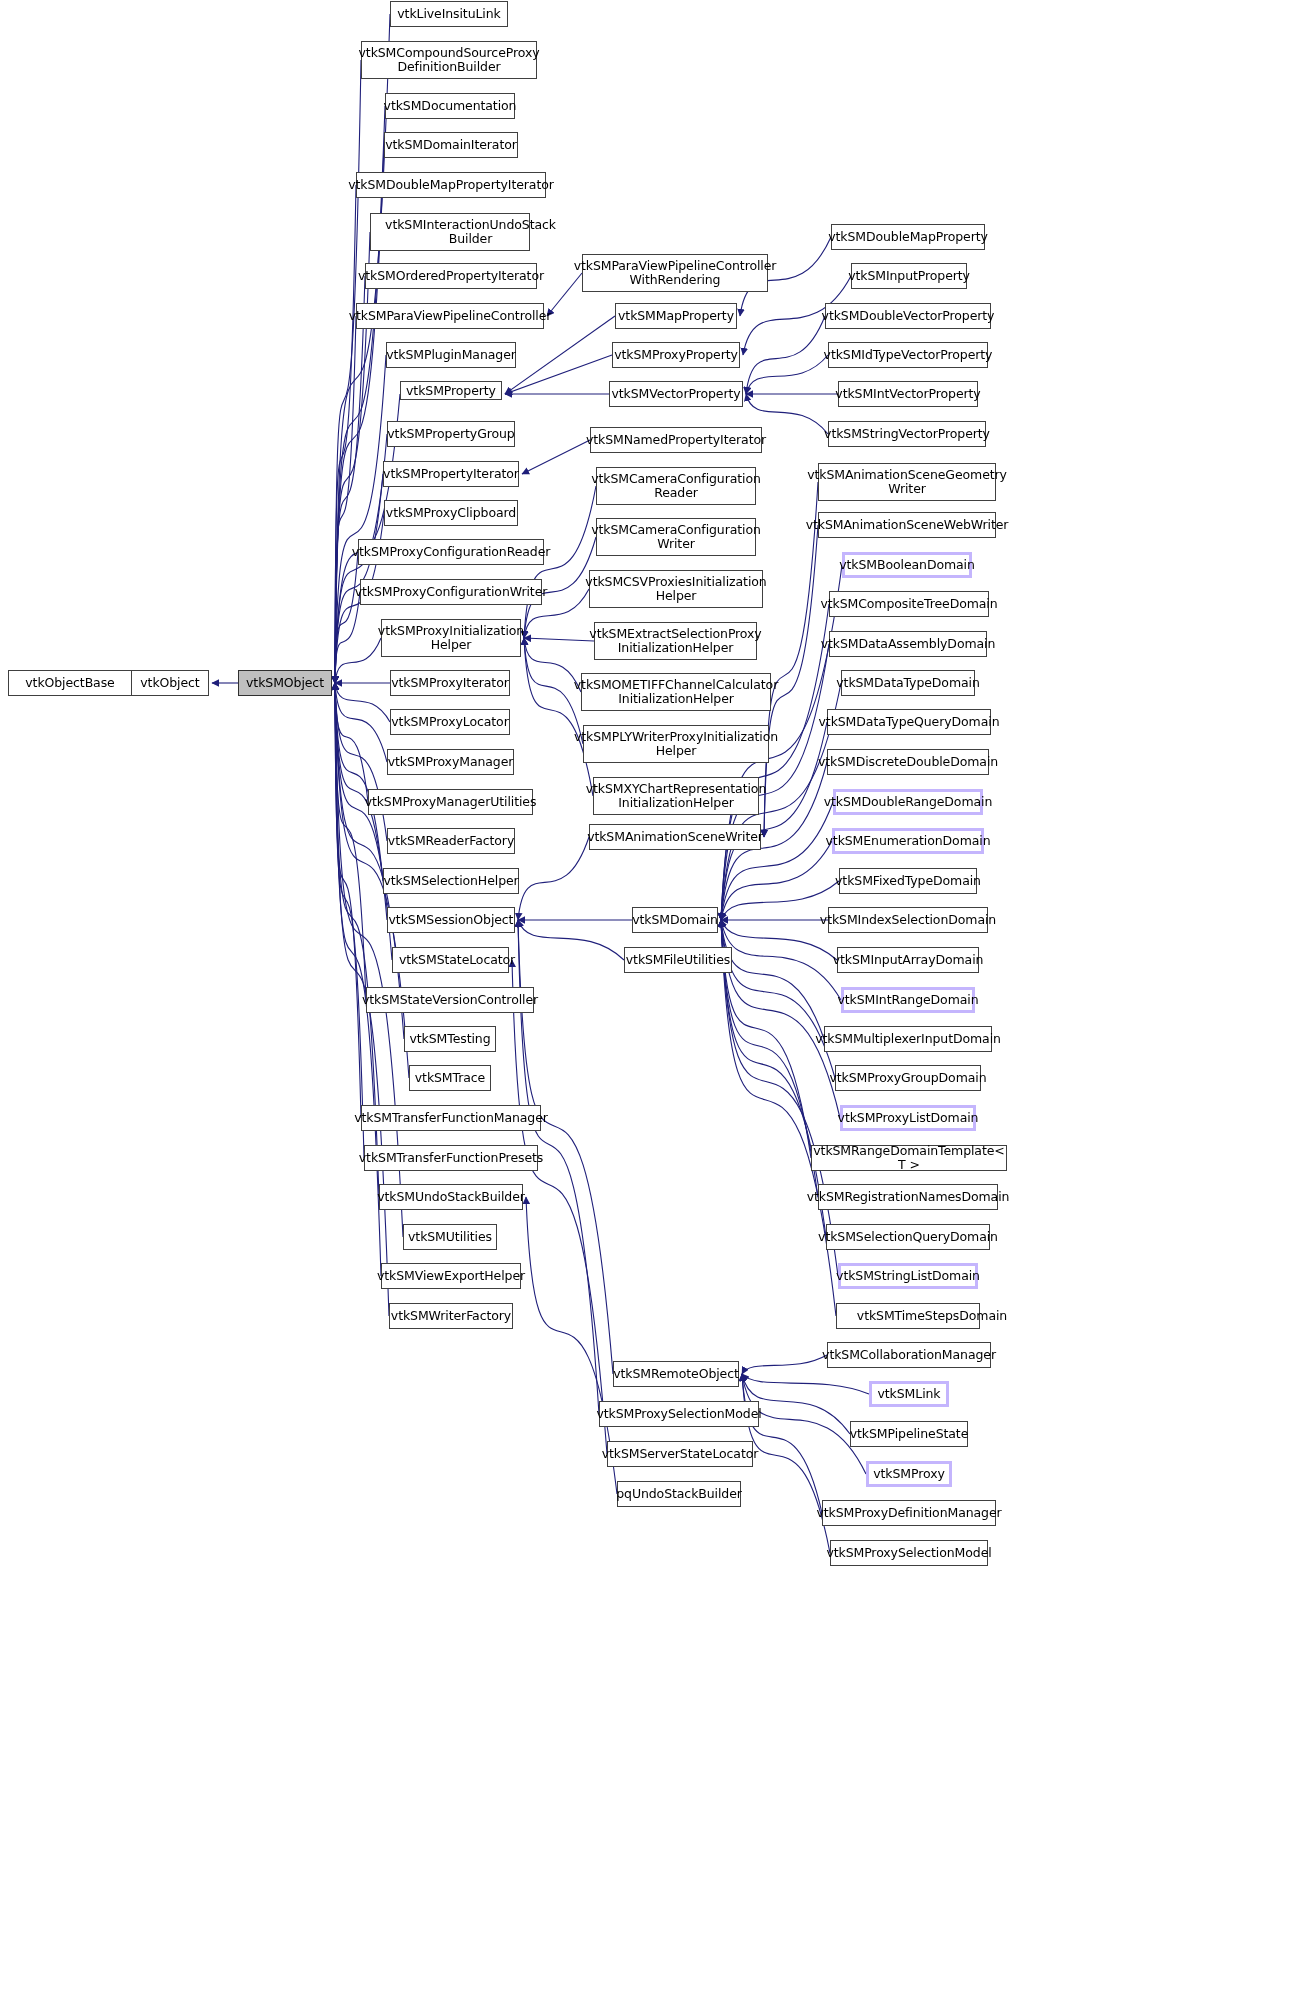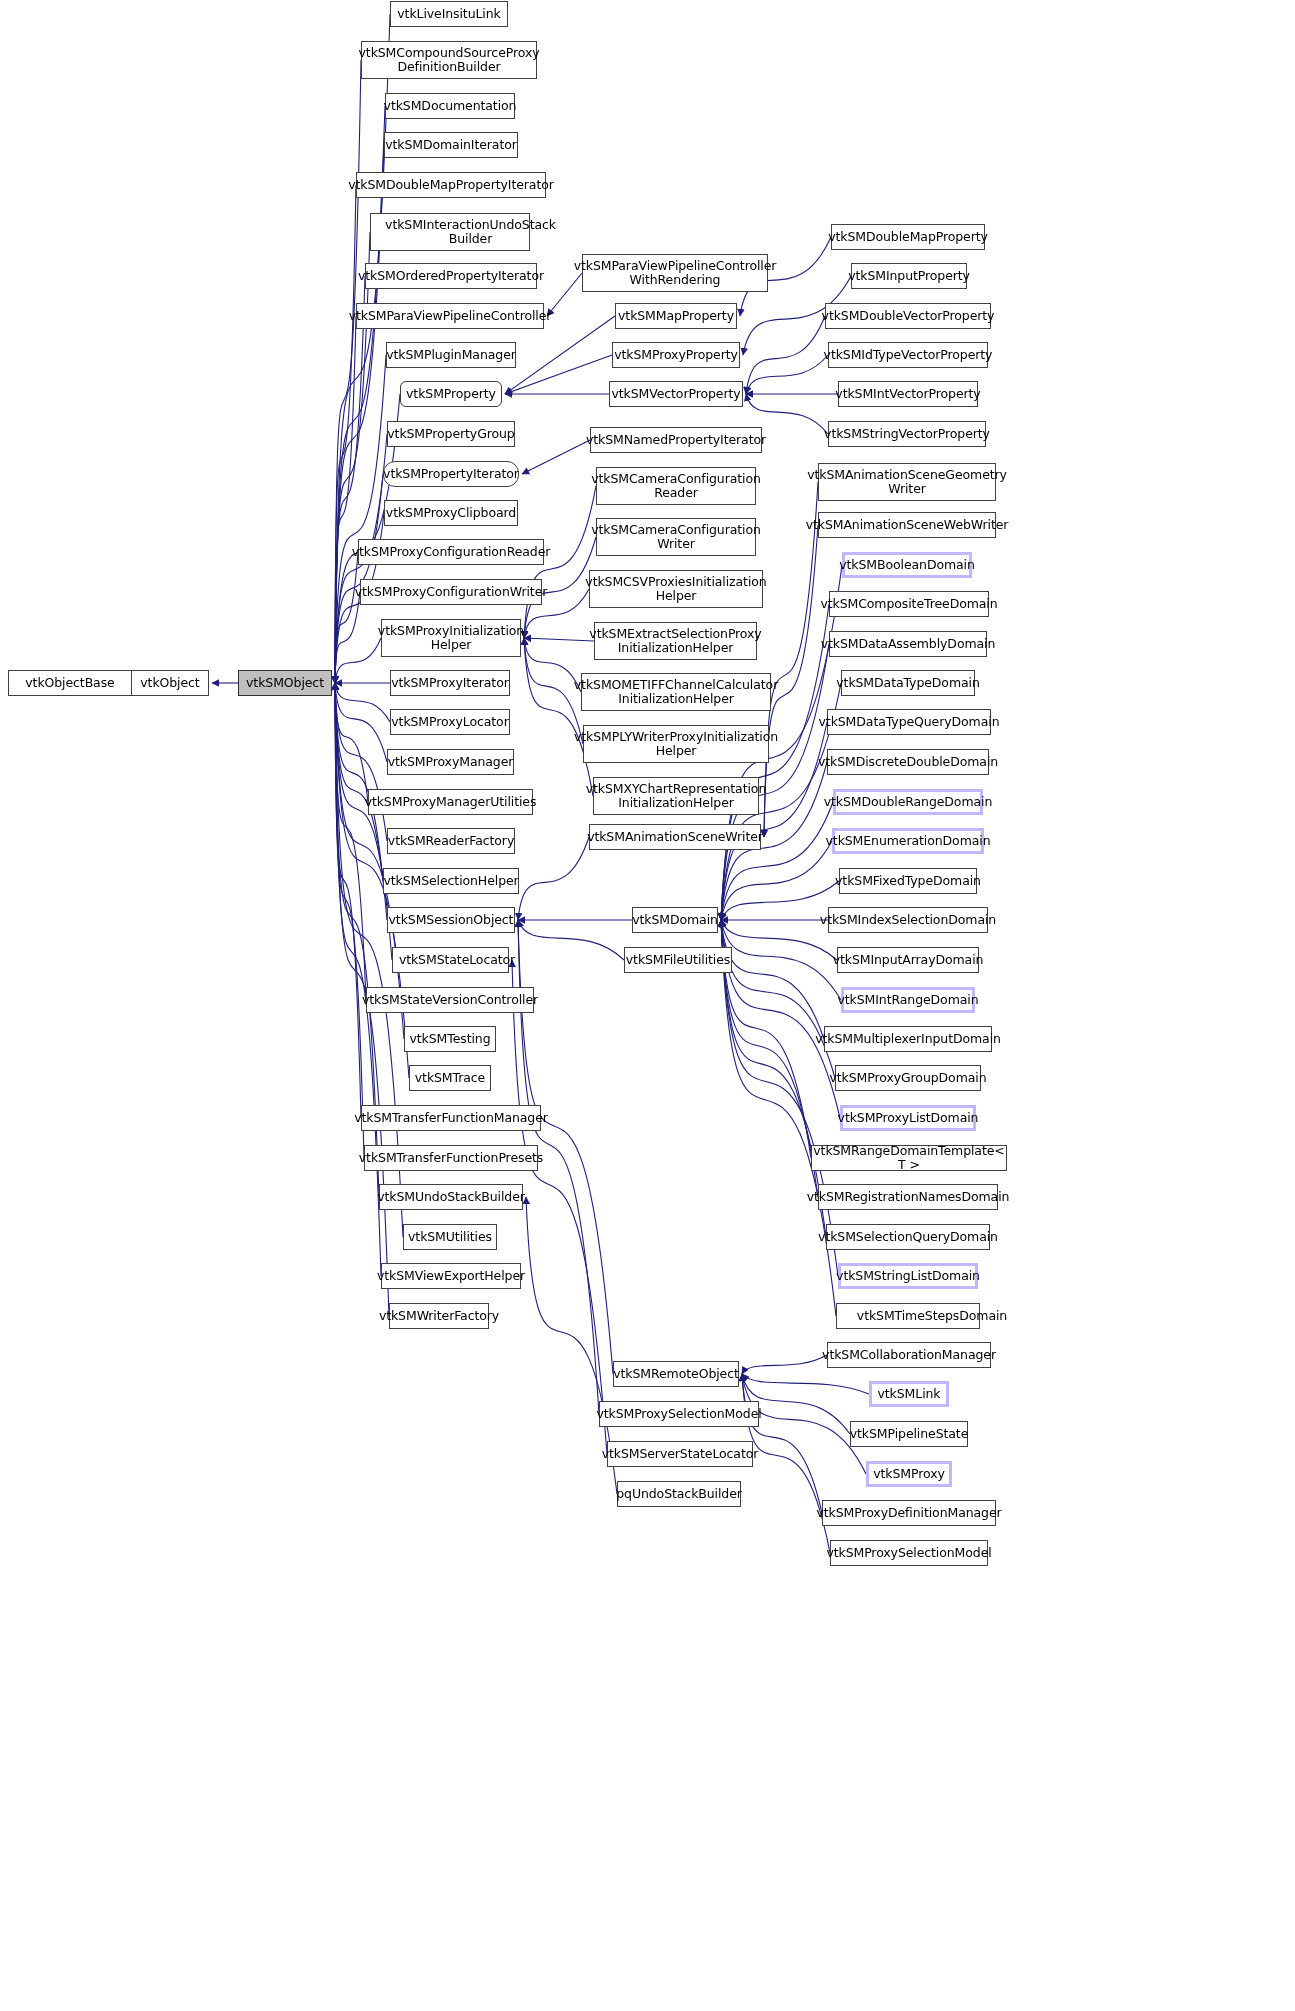--- a/index.html
+++ b/index.html
@@ -149,23 +149,23 @@
       <div class="node" style="left: 361px; top: 41px; width: 176px; height: 38px;">vtkSMCompoundSourceProxy
 DefinitionBuilder</div>
       <div class="node" style="left: 385px; top: 93px; width: 130px; height: 26px;">vtkSMDocumentation</div>
       <div class="node" style="left: 384px; top: 132px; width: 134px; height: 26px;">vtkSMDomainIterator</div>
       <div class="node" style="left: 356px; top: 172px; width: 190px; height: 26px;">vtkSMDoubleMapPropertyIterator</div>
       <div class="node" style="left: 370px; top: 213px; width: 160px; height: 38px; padding-left: 41px;">vtkSMInteractionUndoStack
 Builder</div>
       <div class="node" style="left: 365px; top: 263px; width: 172px; height: 26px;">vtkSMOrderedPropertyIterator</div>
       <div class="node" style="left: 356px; top: 303px; width: 188px; height: 26px;">vtkSMParaViewPipelineController</div>
       <div class="node" style="left: 386px; top: 342px; width: 130px; height: 26px;">vtkSMPluginManager</div>
-      <div class="node" style="left: 400px; top: 381px; width: 102px; height: 26px; border-radius: 6px;">vtkSMProperty</div>
+      <div class="node" style="left: 400px; top: 381px; width: 102px; height: 19px;">vtkSMProperty</div>
       <div class="node" style="left: 387px; top: 421px; width: 128px; height: 26px;">vtkSMPropertyGroup</div>
-      <div class="node" style="left: 383px; top: 461px; width: 136px; height: 26px; border-radius: 12px;">vtkSMPropertyIterator</div>
+      <div class="node" style="left: 383px; top: 461px; width: 136px; height: 26px;">vtkSMPropertyIterator</div>
       <div class="node" style="left: 384px; top: 500px; width: 134px; height: 26px;">vtkSMProxyClipboard</div>
       <div class="node" style="left: 358px; top: 539px; width: 186px; height: 26px;">vtkSMProxyConfigurationReader</div>
       <div class="node" style="left: 360px; top: 579px; width: 182px; height: 26px;">vtkSMProxyConfigurationWriter</div>
       <div class="node" style="left: 381px; top: 619px; width: 140px; height: 38px;">vtkSMProxyInitialization
 Helper</div>
       <div class="node" style="left: 390px; top: 670px; width: 120px; height: 26px;">vtkSMProxyIterator</div>
       <div class="node" style="left: 390px; top: 709px; width: 120px; height: 26px;">vtkSMProxyLocator</div>
       <div class="node" style="left: 387px; top: 749px; width: 127px; height: 26px;">vtkSMProxyManager</div>
       <div class="node" style="left: 368px; top: 789px; width: 165px; height: 26px;">vtkSMProxyManagerUtilities</div>
       <div class="node" style="left: 387px; top: 828px; width: 128px; height: 26px;">vtkSMReaderFactory</div>
@@ -173,21 +173,21 @@
       <div class="node" style="left: 387px; top: 907px; width: 128px; height: 26px;">vtkSMSessionObject</div>
       <div class="node" style="left: 392px; top: 947px; width: 117px; height: 26px; padding-left: 13px;">vtkSMStateLocator</div>
       <div class="node" style="left: 366px; top: 987px; width: 168px; height: 26px;">vtkSMStateVersionController</div>
       <div class="node" style="left: 404px; top: 1026px; width: 92px; height: 26px;">vtkSMTesting</div>
       <div class="node" style="left: 409px; top: 1065px; width: 82px; height: 26px;">vtkSMTrace</div>
       <div class="node" style="left: 361px; top: 1105px; width: 180px; height: 26px;">vtkSMTransferFunctionManager</div>
       <div class="node" style="left: 364px; top: 1145px; width: 174px; height: 26px;">vtkSMTransferFunctionPresets</div>
       <div class="node" style="left: 379px; top: 1184px; width: 144px; height: 26px;">vtkSMUndoStackBuilder</div>
       <div class="node" style="left: 403px; top: 1224px; width: 94px; height: 26px;">vtkSMUtilities</div>
       <div class="node" style="left: 381px; top: 1263px; width: 140px; height: 26px;">vtkSMViewExportHelper</div>
-      <div class="node" style="left: 389px; top: 1303px; width: 100px; height: 26px;">vtkSMWriterFactory</div>
+      <div class="node" style="left: 389px; top: 1303px; width: 124px; height: 26px;">vtkSMWriterFactory</div>
       <div class="node" style="left: 582px; top: 254px; width: 186px; height: 38px;">vtkSMParaViewPipelineController
 WithRendering</div>
       <div class="node" style="left: 615px; top: 303px; width: 122px; height: 26px;">vtkSMMapProperty</div>
       <div class="node" style="left: 612px; top: 342px; width: 128px; height: 26px;">vtkSMProxyProperty</div>
       <div class="node" style="left: 609px; top: 381px; width: 134px; height: 26px;">vtkSMVectorProperty</div>
       <div class="node" style="left: 590px; top: 427px; width: 172px; height: 26px;">vtkSMNamedPropertyIterator</div>
       <div class="node" style="left: 596px; top: 467px; width: 160px; height: 38px;">vtkSMCameraConfiguration
 Reader</div>
       <div class="node" style="left: 596px; top: 518px; width: 160px; height: 38px;">vtkSMCameraConfiguration
 Writer</div>

